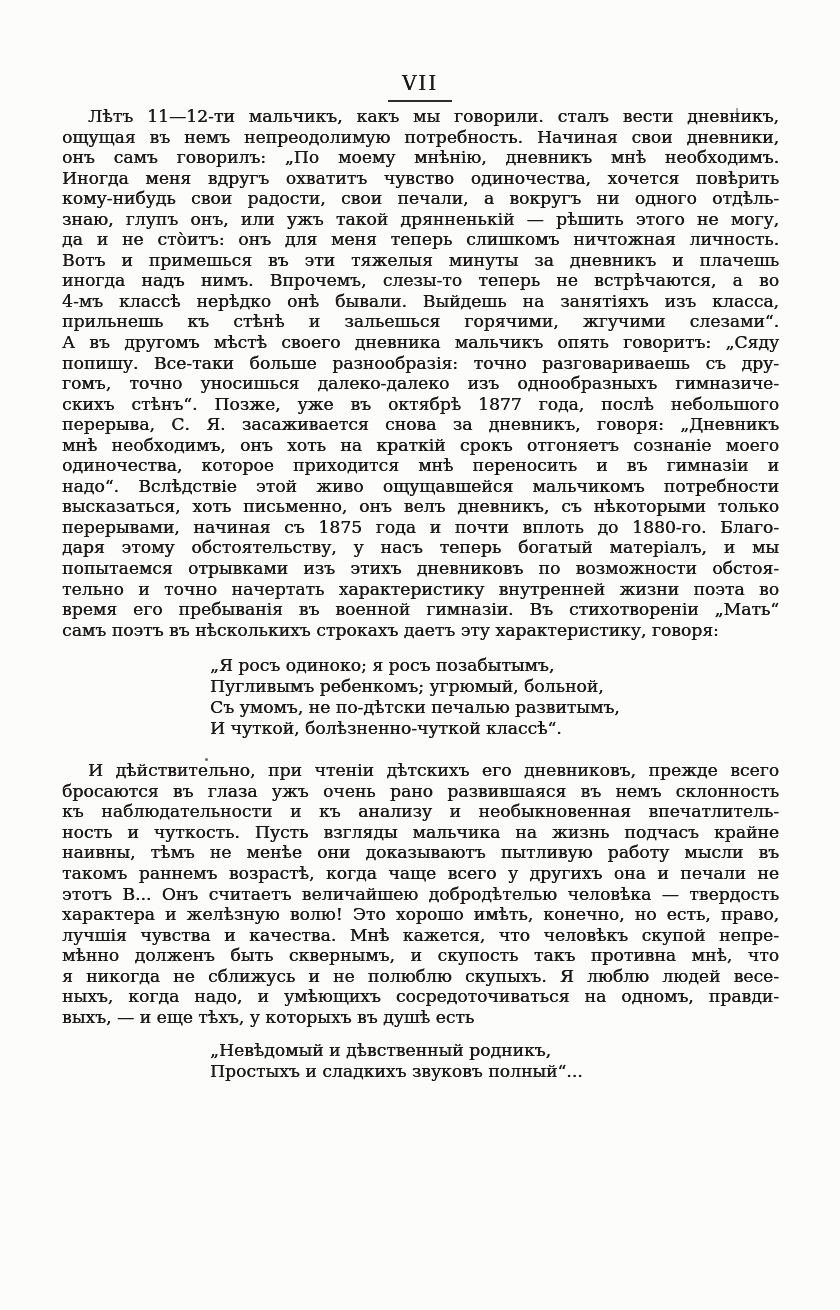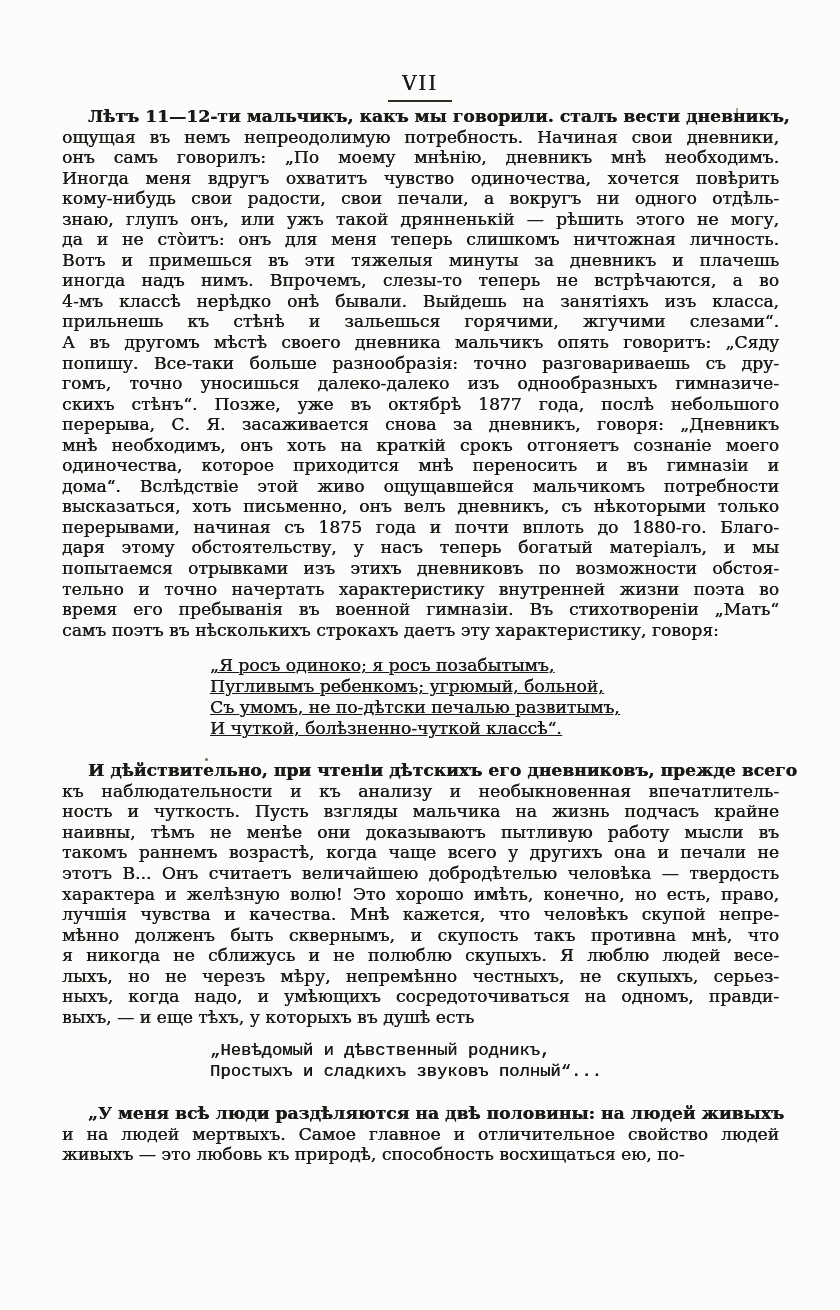--- a/index.html
+++ b/index.html
@@ -46,33 +46,32 @@
     text-align-last:justify;
     text-justify:inter-word;
     white-space:nowrap;
     text-shadow:0.35px 0 0 currentColor;
   }
   .para .line:last-child{
     text-align-last:left;
   }
   .para .line.first{
     text-indent:26px;
-    font-weight:bold;
   }
   .verse{
     margin:15px 0 21px 148px;
   }
   .verse .line{
     font-size:17.2px;
     line-height:21px;
     text-align:left;
     text-shadow:0.35px 0 0 currentColor;
   }
-  .verse-1{margin-top:15px;margin-bottom:21px;text-decoration:underline;}
-  .verse-2{margin-top:13px;margin-bottom:21px;font-family:Liberation Mono, monospace;}
+  .verse-1{margin-top:15px;margin-bottom:21px;}
+  .verse-2{margin-top:13px;margin-bottom:28px;}
   .speck-1{
     position:absolute;left:736px;top:108px;
     width:2px;height:8px;background:#a9a7a2;
   }
   .speck-2{
     position:absolute;left:205px;top:758px;
     width:3px;height:3px;border-radius:50%;background:#6e6a64;
   }
 </style>
 </head>
@@ -96,53 +95,48 @@
         <div class="line">иногда надъ нимъ. Впрочемъ, слезы-то теперь не встрѣчаются, а во</div>
         <div class="line">4-мъ классѣ нерѣдко онѣ бывали. Выйдешь на занятіяхъ изъ класса,</div>
         <div class="line">прильнешь къ стѣнѣ и зальешься горячими, жгучими слезами“.</div>
         <div class="line">А въ другомъ мѣстѣ своего дневника мальчикъ опять говоритъ: „Сяду</div>
         <div class="line">попишу. Все-таки больше разнообразія: точно разговариваешь съ дру-</div>
         <div class="line">гомъ, точно уносишься далеко-далеко изъ однообразныхъ гимназиче-</div>
         <div class="line">скихъ стѣнъ“. Позже, уже въ октябрѣ 1877 года, послѣ небольшого</div>
         <div class="line">перерыва, С. Я. засаживается снова за дневникъ, говоря: „Дневникъ</div>
         <div class="line">мнѣ необходимъ, онъ хоть на краткій срокъ отгоняетъ сознаніе моего</div>
         <div class="line">одиночества, которое приходится мнѣ переносить и въ гимназіи и</div>
-        <div class="line">дома“. Вслѣдствіе этой живо ощущавшейся мальчикомъ потребности</div>
+        <div class="line">надо“. Вслѣдствіе этой живо ощущавшейся мальчикомъ потребности</div>
         <div class="line">высказаться, хоть письменно, онъ велъ дневникъ, съ нѣкоторыми только</div>
         <div class="line">перерывами, начиная съ 1875 года и почти вплоть до 1880-го. Благо-</div>
         <div class="line">даря этому обстоятельству, у насъ теперь богатый матеріалъ, и мы</div>
         <div class="line">попытаемся отрывками изъ этихъ дневниковъ по возможности обстоя-</div>
         <div class="line">тельно и точно начертать характеристику внутренней жизни поэта во</div>
         <div class="line">время его пребыванія въ военной гимназіи. Въ стихотвореніи „Мать“</div>
         <div class="line">самъ поэтъ въ нѣсколькихъ строкахъ даетъ эту характеристику, говоря:</div>
       </div>
       <div class="verse verse-1">
         <div class="line">„Я росъ одиноко; я росъ позабытымъ,</div>
         <div class="line">Пугливымъ ребенкомъ; угрюмый, больной,</div>
         <div class="line">Съ умомъ, не по-дѣтски печалью развитымъ,</div>
         <div class="line">И чуткой, болѣзненно-чуткой классѣ“.</div>
       </div>
       <div class="para">
         <div class="line first">И дѣйствительно, при чтеніи дѣтскихъ его дневниковъ, прежде всего</div>
+        <div class="line">бросаются въ глаза ужъ очень рано развившаяся въ немъ склонность</div>
         <div class="line">къ наблюдательности и къ анализу и необыкновенная впечатлитель-</div>
         <div class="line">ность и чуткость. Пусть взгляды мальчика на жизнь подчасъ крайне</div>
         <div class="line">наивны, тѣмъ не менѣе они доказываютъ пытливую работу мысли въ</div>
         <div class="line">такомъ раннемъ возрастѣ, когда чаще всего у другихъ она и печали не</div>
         <div class="line">этотъ В... Онъ считаетъ величайшею добродѣтелью человѣка — твердость</div>
         <div class="line">характера и желѣзную волю! Это хорошо имѣть, конечно, но есть, право,</div>
         <div class="line">лучшія чувства и качества. Мнѣ кажется, что человѣкъ скупой непре-</div>
         <div class="line">мѣнно долженъ быть сквернымъ, и скупость такъ противна мнѣ, что</div>
         <div class="line">я никогда не сближусь и не полюблю скупыхъ. Я люблю людей весе-</div>
-        <div class="line">лыхъ, но не черезъ мѣру, непремѣнно честныхъ, не скупыхъ, серьез-</div>
         <div class="line">ныхъ, когда надо, и умѣющихъ сосредоточиваться на одномъ, правди-</div>
         <div class="line">выхъ, — и еще тѣхъ, у которыхъ въ душѣ есть</div>
       </div>
       <div class="verse verse-2">
         <div class="line">„Невѣдомый и дѣвственный родникъ,</div>
         <div class="line">Простыхъ и сладкихъ звуковъ полный“...</div>
       </div>
-      <div class="para">
-        <div class="line first">„У меня всѣ люди раздѣляются на двѣ половины: на людей живыхъ</div>
-        <div class="line">и на людей мертвыхъ. Самое главное и отличительное свойство людей</div>
-        <div class="line">живыхъ — это любовь къ природѣ, способность восхищаться ею, по-</div>
-      </div>
     </div>
 </div>
 
 </body></html>

